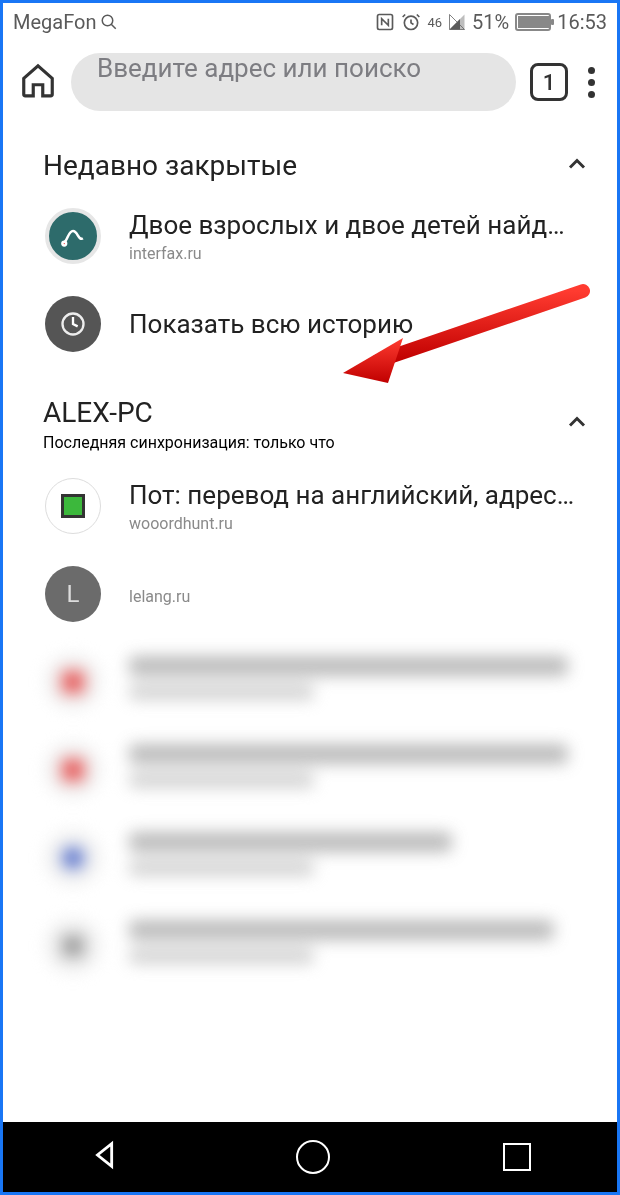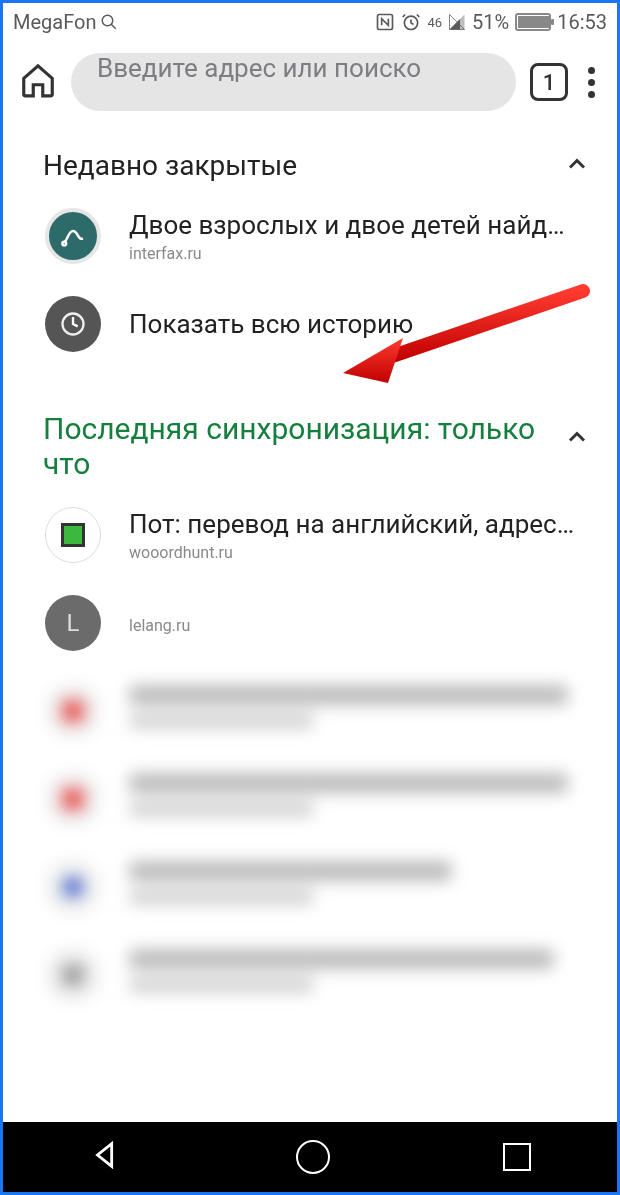--- a/index.html
+++ b/index.html
@@ -19,21 +19,21 @@
   .toolbar { display:flex; align-items:center; gap:14px; padding: 14px 16px 20px 16px; }
   .home-icon svg { width:38px; height:38px; }
   .address-bar { flex:1; background:#e5e5e5; border-radius:40px; height:58px; display:flex; align-items:flex-start; padding:0 26px; font-size:26px; color:#7d7d82; overflow:hidden; white-space:nowrap; }
   .tabs-icon { width:38px; height:38px; border:3px solid #333; border-radius:8px; display:flex; align-items:center; justify-content:center; font-size:22px; font-weight:500; color:#333; }
   .menu-dots { display:flex; flex-direction:column; gap:5px; padding:0 6px; }
   .menu-dots span { width:7px; height:7px; background:#333; border-radius:50%; }
 
   
   .section-header { display:flex; align-items:center; justify-content:space-between; padding: 18px 26px 10px 40px; }
   .section-header .title { font-size:28px; color:#222; }
-  .section-header .sub { font-size:30px; color:#15803d; margin-top:15px; }
+  .section-header .sub { font-size:16px; color:#000000; margin-top:4px; }
   .chevron svg { width:28px; height:28px; }
 
   
   .list-item { display:flex; align-items:center; gap:28px; padding:16px 26px;margin-left:16px; }
   .favicon { width:56px; height:56px; border-radius:50%; background:#ededed; display:flex; align-items:center; justify-content:center; flex-shrink:0; }
   .list-text { flex:1; min-width:0; }
   .list-title { font-size:26px; color:#222; white-space:nowrap; overflow:hidden; text-overflow:ellipsis; }
   .list-sub { font-size:16px; color:#8a8a8a; margin-top:4px; }
 
   
@@ -154,20 +154,21 @@
             <circle cx="12" cy="12" r="9" fill="none" stroke="#ededed" stroke-width="2"></circle>
           </svg>
       </div>
       <div class="list-text">
         <div class="list-title">Показать всю историю</div>
       </div>
     </div>
 
     <div class="section-header" style="padding-top:28px;">
       <div>
+        <div class="title">ALEX-PC</div>
         <div class="sub">Последняя синхронизация: только что</div>
       </div>
       <span class="chevron">
         <svg viewBox="0 0 24 24" fill="none" stroke="#333" stroke-width="2.5">
             <polyline points="6 15 12 9 18 15"></polyline>
           </svg>
       </span>
     </div>
 
     <div class="list-item">

